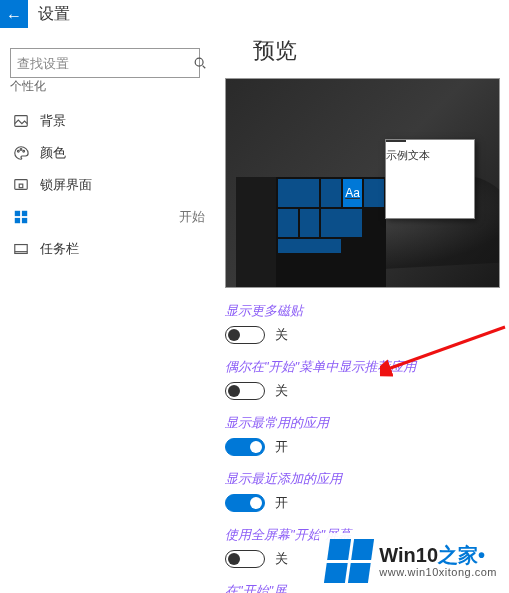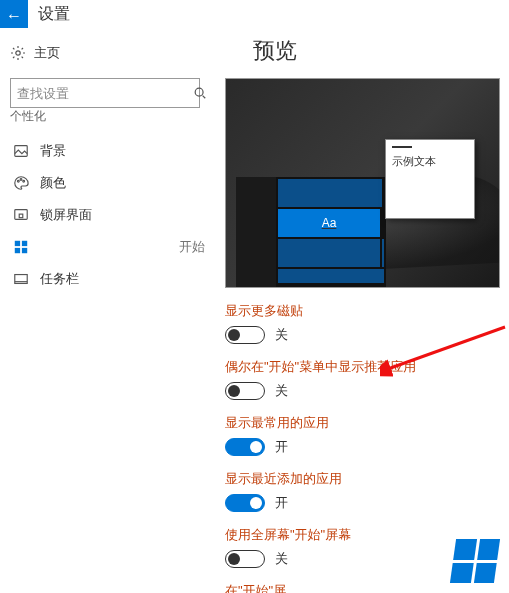--- a/index.html
+++ b/index.html
@@ -90,42 +90,41 @@
   }
   .mini-start {
     position:absolute; left:10px; bottom:0;
     width: 150px; height: 110px;
     background: #111;
     display:flex;
   }
   .mini-start .col1 { width:40px; background:#1a1a1a; }
   .mini-start .tiles {
     flex:1; display:grid;
-    grid-template-columns: repeat(1, 1fr);
+    grid-template-columns: repeat(5, 1fr);
     grid-auto-rows: 28px;
     gap:2px; padding:2px;text-decoration:underline;
   }
   .tile { background:#0b4f8a; }
   .tile.accent { background:#0078d7; display:flex; align-items:center; justify-content:center; color:#fff; font-size:12px;}
   .tile.small { grid-column: span 1; }
   .tile.wide { grid-column: span 2; }
   .tile.taskbar { grid-column: span 3; height:14px; background:#0b4f8a;}
   .mini-window {
     position:absolute; right:24px; top:60px;
     width: 90px; height: 80px;
     background:#fff;
     border:1px solid #888;
-    padding:6px;
     box-shadow: 2px 2px 6px rgba(0,0,0,0.5);
   }
   .mini-window .bar { width:20px; height:2px; background:#333; margin-bottom:6px;}
   .mini-window .txt { font-size:11px; color:#333; }
   .settings-list { margin-top: 14px; font-size:13px; }
   .setting-group { margin-bottom: 14px; }
-  .setting-label { color:#c2410c; margin-bottom:6px; }
+  .setting-label { color:#8b5cf6; margin-bottom:6px;font-style:italic; }
   .toggle-row { display:flex; align-items:center; gap:10px; }
   .toggle {
     width: 40px; height:18px; border-radius: 10px;
     position: relative; cursor:pointer;
     border: 1px solid #333;
     background:#fff;
   }
   .toggle .knob {
     position:absolute; top:2px; left:2px;
     width:12px; height:12px; border-radius:50%;
@@ -162,29 +161,20 @@
 
 <div class="titlebar">
   <div class="back-btn">
     <span>←</span>
   </div>
   <div class="title-text">设置</div>
 </div>
 
 <div class="layout">
   <div class="sidebar">
-    <div class="home-row">
-      <span class="icon">
-        <svg viewBox="0 0 16 16" width="16" height="16" fill="none" stroke="currentColor" stroke-width="1.2">
-          <circle cx="8" cy="8" r="2.2"></circle>
-            <path d="M8 1v2M8 13v2M1 8h2M13 8h2M3 3l1.4 1.4M11.6 11.6L13 13M3 13l1.4-1.4M11.6 4.4L13 3"></path>
-        </svg>
-      </span>
-      <span>主页</span>
-    </div>
 
     <div class="search-box">
       <input type="text" placeholder="查找设置" style="">
       <span class="search-icon">
         <svg viewBox="0 0 16 16" width="14" height="14" fill="none" stroke="currentColor" stroke-width="1.4">
           <circle cx="7" cy="7" r="4.5"></circle>
             <path d="M11 11l3 3"></path>
         </svg>
       </span>
     </div>
@@ -337,13 +327,19 @@
   <path d="M125,5 L5,48" stroke="#e11" stroke-width="3" fill="none" marker-end="url(#ah)"></path>
 </svg>
 
 <div class="watermark">
   <div class="winlogo">
     <div></div>
       <div></div>
       <div></div>
       <div></div>
   </div>
+  <div class="wm-text">
+    <div class="wm-main">
+      <span>Win10</span><span class="accent">之家</span><span class="accent">•</span>
+    </div>
+    <div class="wm-sub">www.win10xitong.com</div>
+  </div>
 </div>
 
 </body></html>

